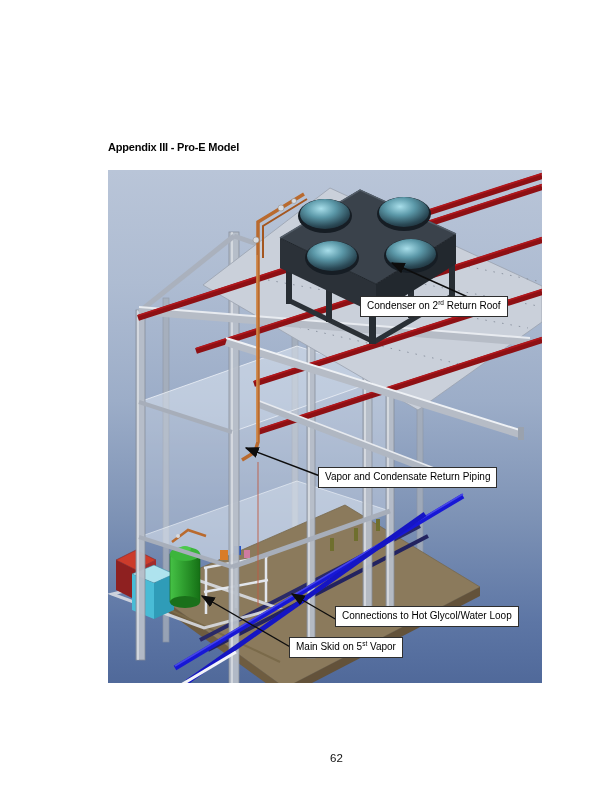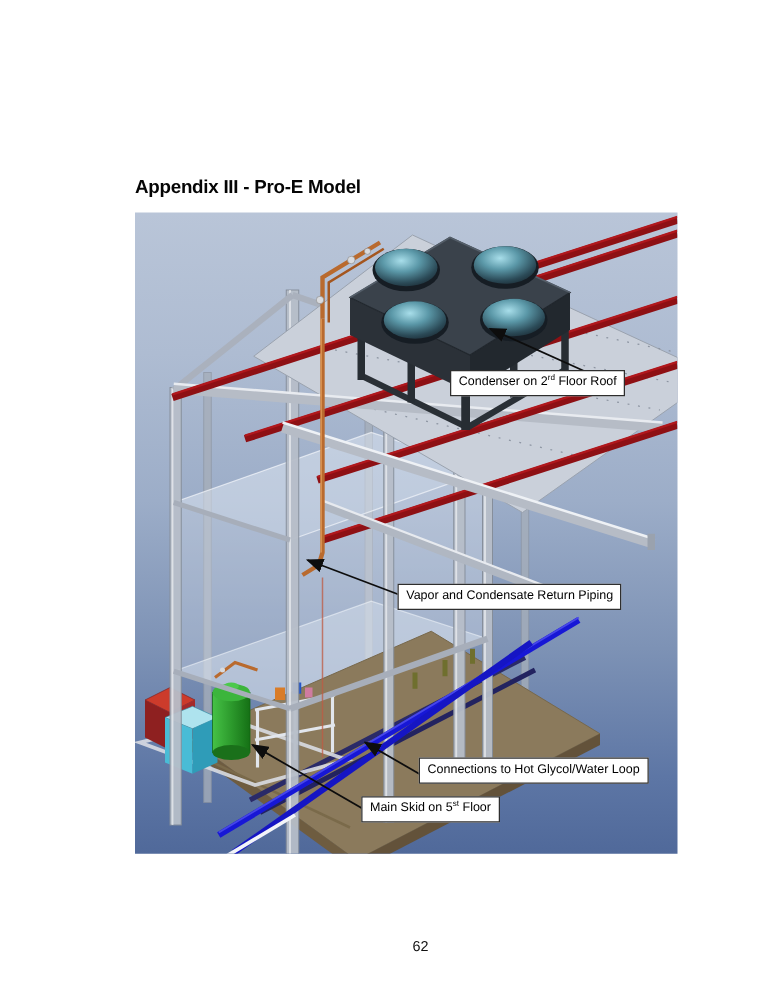--- a/index.html
+++ b/index.html
@@ -1,21 +1,21 @@
 <!DOCTYPE html>
 <html><head>
 <meta charset="utf-8">
 <style>
   html,body{margin:0;padding:0;}
   body{
     width:612px;height:792px;position:relative;background:#ffffff;
     font-family:"Liberation Sans", sans-serif;color:#000;overflow:hidden;
   }
   .page-title{
-    position:absolute;left:108px;top:141px;font-size:15px;font-weight:bold;
+    position:absolute;left:108px;top:141px;font-size:11px;font-weight:bold;
     letter-spacing:-0.2px;color:#050505;
   }
   .figure{
     position:absolute;left:108px;top:170px;width:434px;height:513px;
     background:linear-gradient(180deg,#b9c5d8 0%,#aebcd2 22%,#9cadc8 45%,#7d92b5 68%,#5d76a5 88%,#50699a 100%);
     overflow:hidden;
   }
   .figure svg{position:absolute;left:0;top:0;}
   .callout{
     position:absolute;background:#ffffff;border:1.4px solid #2e2e2e;
@@ -221,26 +221,26 @@
 
     <g stroke="#0d0d0d" stroke-width="1.4" fill="none">
       <line x1="362" y1="128" x2="284" y2="93" marker-end="url(#ah)"></line>
       <line x1="212" y1="306" x2="138" y2="278" marker-end="url(#ah)"></line>
       <line x1="229" y1="450" x2="184" y2="424" marker-end="url(#ah)"></line>
       <line x1="184" y1="478" x2="94" y2="426" marker-end="url(#ah)"></line>
     </g>
   </svg>
 
   <div class="callout" style="left:252px;top:126px;">
-    <span>Condenser on 2</span><sup>rd</sup><span> Floor Roof</span>
+    <span>Condenser on 2</span><sup>rd</sup><span> Return Roof</span>
   </div>
   <div class="callout" style="left:210px;top:297px;">
     <span>Vapor and Condensate Return Piping</span><sup></sup><span></span>
   </div>
   <div class="callout" style="left:227px;top:436px;">
     <span>Connections to Hot Glycol/Water Loop</span><sup></sup><span></span>
   </div>
   <div class="callout" style="left:181px;top:467px;">
-    <span>Main Skid on 5</span><sup>st</sup><span> Floor</span>
+    <span>Main Skid on 5</span><sup>st</sup><span> Vapor</span>
   </div>
 </div>
 
 <div class="page-number">62</div>
 
 </body></html>

